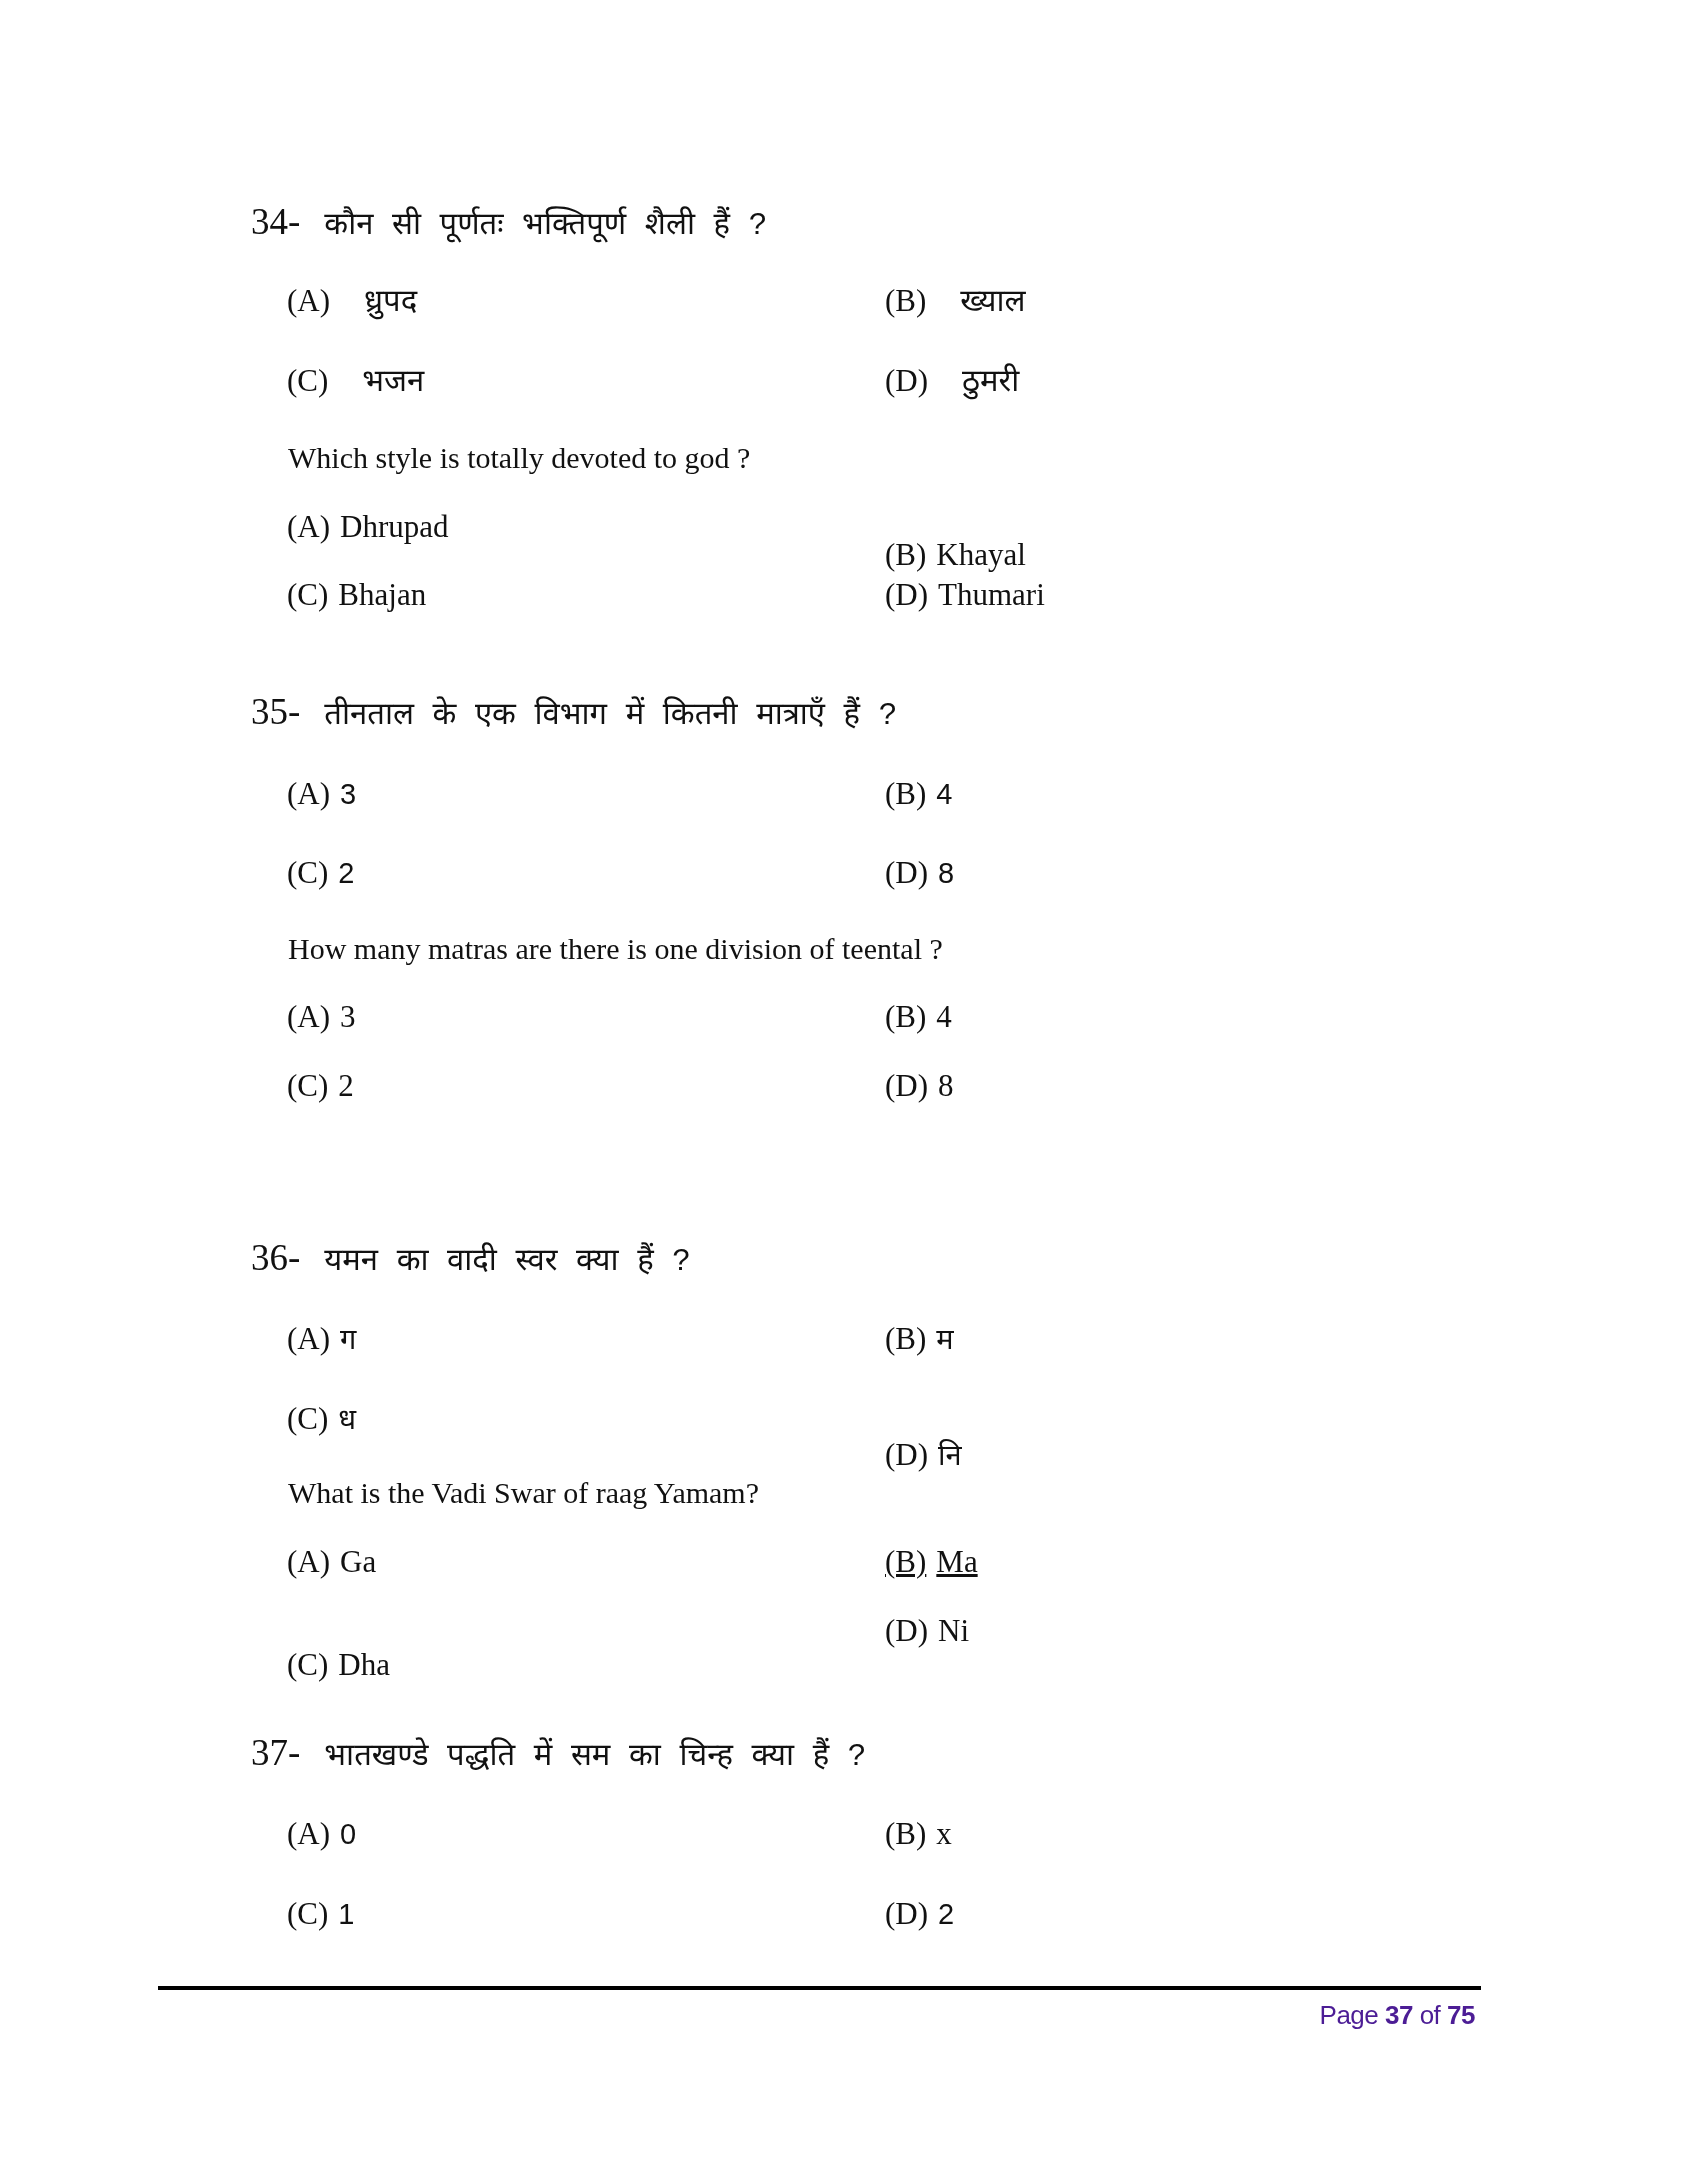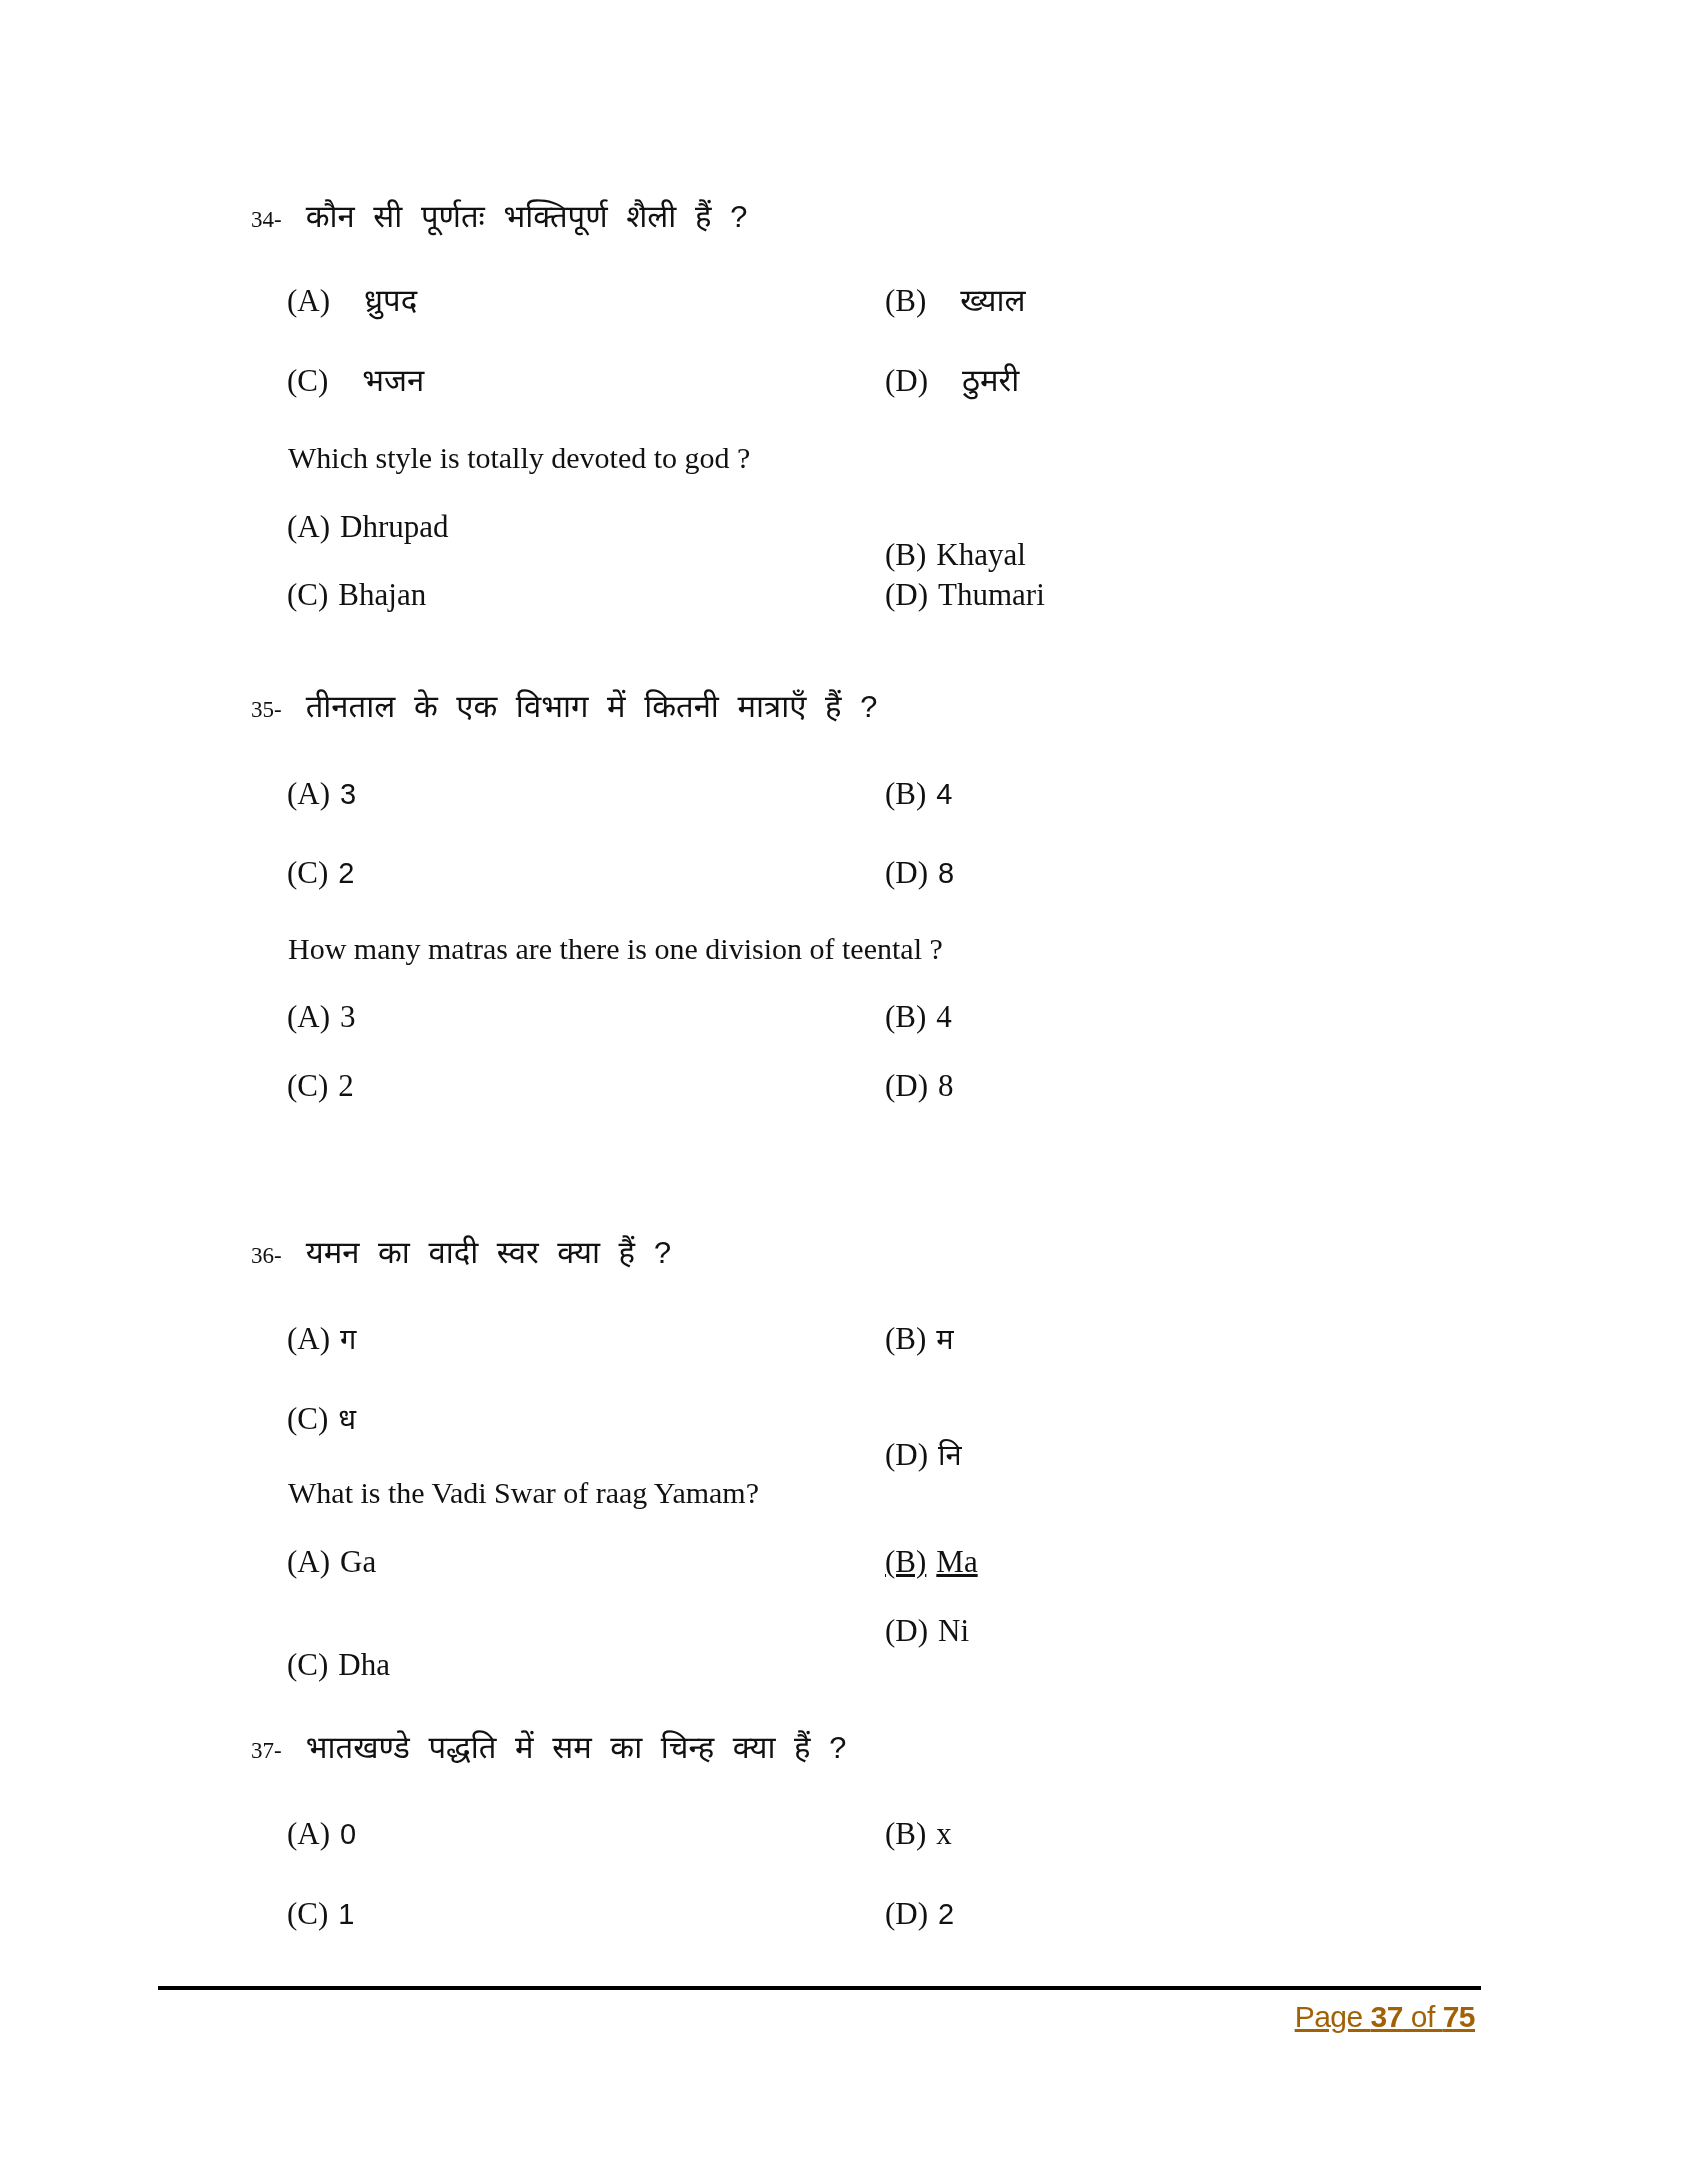--- a/index.html
+++ b/index.html
@@ -6,24 +6,24 @@
   body { width: 1683px; height: 2178px; position: relative; overflow: hidden;
          font-family: "Liberation Serif", "DejaVu Serif", serif; color: #111111; }
   .line { position: absolute; white-space: nowrap; line-height: 1; }
   .q-en { font-size: 30px; }
   .opt { font-size: 31px; }
   .opt .lbl { margin-right: 10px; }
   .opt-hi .val { font-family: "DejaVu Sans", sans-serif; font-size: 29px; }
   .opt-num .val { font-family: "Liberation Sans", "DejaVu Sans", sans-serif; font-size: 29px; }
   .rule { position: absolute; left: 158px; top: 1986px; width: 1323px; height: 4px; background: #000000; }
   .pager { position: absolute; right: 208px; top: 2000px; font-family: "Liberation Sans", "DejaVu Sans", sans-serif;
-           font-size: 30px; color: #a16207; letter-spacing: -0.5px; text-decoration: underline; }
+           font-size: 26px; color: #4c1d95; letter-spacing: -0.5px; }
   .pager b { font-weight: bold; }
   .hi-font { font-family: Liberation Mono, monospace; font-size: 31px; margin-left: 24px; }
-  .num-prefix { font-family: "Liberation Serif", serif; font-size: 23px; }
+  .num-prefix { font-family: "Liberation Serif", serif; font-size: 37px; }
 </style>
 </head>
 <body>
 
 <div class="line" style="left:251px; top:203px;">
   <span class="num-prefix">34-</span><span class="hi-font">कौन सी पूर्णतः भक्तिपूर्ण शैली हैं ?</span>
 </div>
 <div class="line opt" style="left:287px; top:285px;"><span class="lbl">(A)</span><span class="hi-font">ध्रुपद</span></div>
 <div class="line opt" style="left:885px; top:285px;"><span class="lbl">(B)</span><span class="hi-font">ख्याल</span></div>
 <div class="line opt" style="left:287px; top:365px;"><span class="lbl">(C)</span><span class="hi-font">भजन</span></div>

